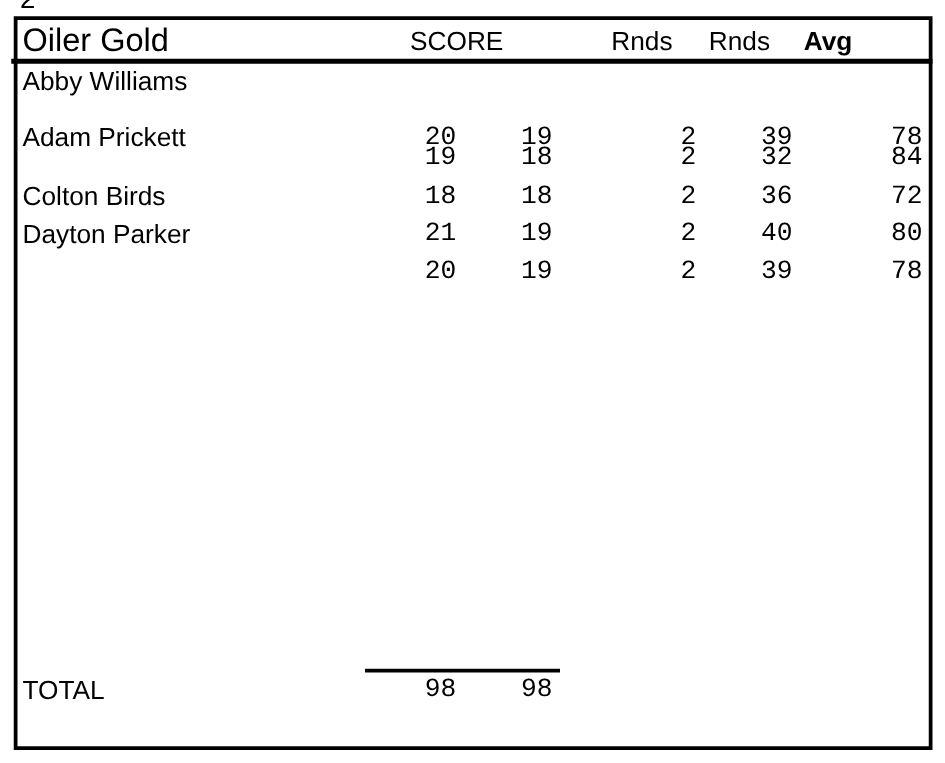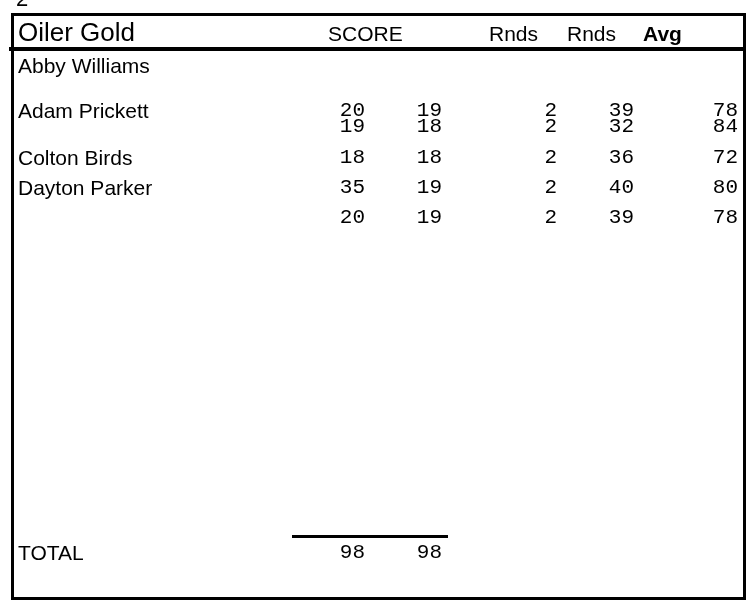--- a/index.html
+++ b/index.html
@@ -86,21 +86,21 @@
     <span class="cell name">Colton Birds</span>
     <span class="cell num c-r1">18</span>
     <span class="cell num c-r2">18</span>
     <span class="cell num c-rnds">2</span>
     <span class="cell num c-birds">36</span>
     <span class="cell num c-avg">72</span>
   </div>
 
   <div class="row" style="top:176px;">
     <span class="cell name">Dayton Parker</span>
-    <span class="cell num c-r1">35</span>
+    <span class="cell num c-r1">21</span>
     <span class="cell num c-r2">19</span>
     <span class="cell num c-rnds">2</span>
     <span class="cell num c-birds">40</span>
     <span class="cell num c-avg">80</span>
   </div>
 
   <div class="row" style="top:206px;">
     <span class="cell num c-r1">20</span>
     <span class="cell num c-r2">19</span>
     <span class="cell num c-rnds">2</span>

